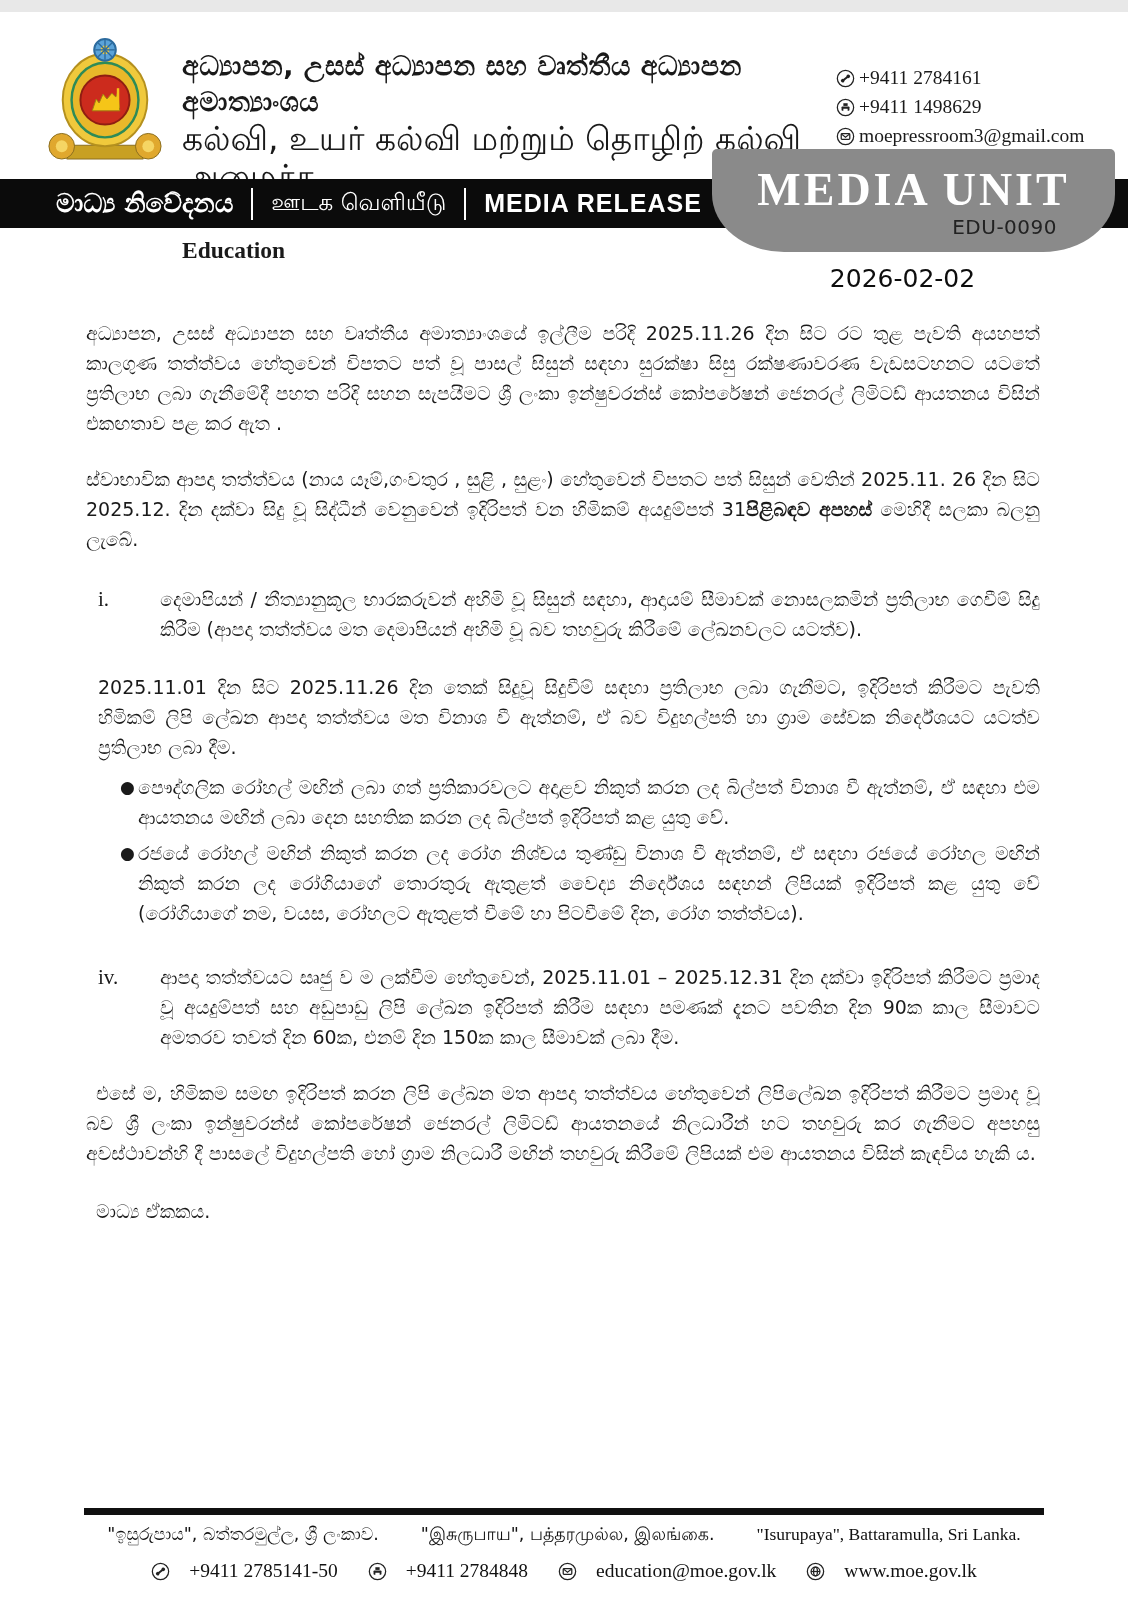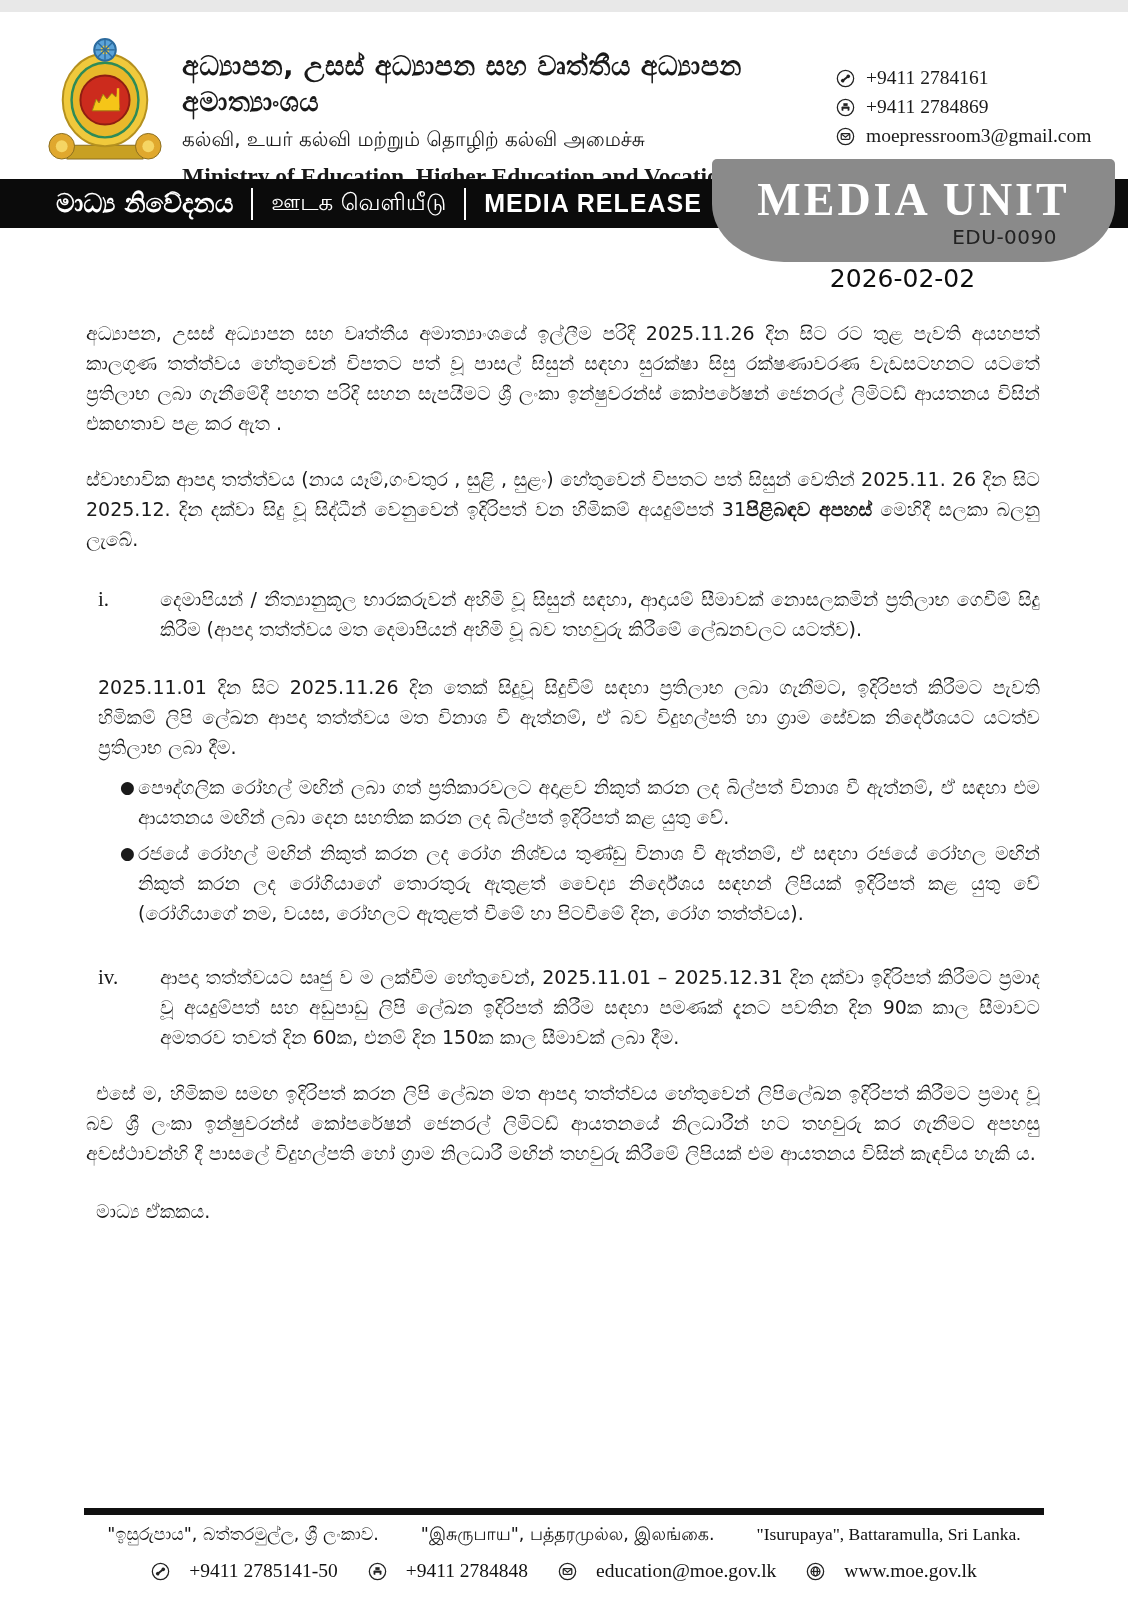--- a/index.html
+++ b/index.html
@@ -7,35 +7,35 @@
   .page {
     position:relative; width:1128px; height:1600px; margin:12px auto;
     background:#ffffff; overflow:hidden;
     font-family:"DejaVu Sans","Liberation Sans",sans-serif; color:#1a1a1a;padding-left:31px;
   }
 
   
   .emblem { position:absolute; left:46px; top:24px; width:118px; height:130px; }
   .ministry-block { position:absolute; left:182px; top:36px; width:650px; }
   .ministry-si { font-size:27px; font-weight:bold; line-height:36px; letter-spacing:.5px; }
-  .ministry-ta { font-size:20px; line-height:38px; }
+  .ministry-ta { font-size:33px; line-height:38px; }
   .ministry-en { font-family:"Liberation Serif","DejaVu Serif",serif; font-weight:bold; font-size:23.5px; line-height:36px; }
   .contact-block { position:absolute; left:836px; top:55px; width:270px;
     font-family:"Liberation Serif","DejaVu Serif",serif; font-size:19.5px; }
-  .contact-row { display:flex; align-items:center; gap:11px; margin-bottom:7px; }
+  .contact-row { display:flex; align-items:center; gap:4px; margin-bottom:7px; }
   .cicon { width:19px; height:19px; flex:none; }
 
   
   .bar { position:absolute; left:0; top:167px; width:1128px; height:49px; background:#0b0b0b;
     display:flex; align-items:center; padding-left:56px; color:#fff; }
   .bar-si { font-size:26px; font-weight:bold; }
   .bar-ta { font-size:23px; }
   .bar-en { font-size:25px; font-weight:bold; letter-spacing:1px; font-family:"Liberation Sans","DejaVu Sans",sans-serif; }
   .bar-sep { width:2px; height:32px; background:#ffffff; margin:0 18px; flex:none; }
-  .badge { position:absolute; left:712px; top:147px; width:403px; height:103px;
+  .badge { position:absolute; left:712px; top:137px; width:403px; height:103px;
     background:#8a8a8a; border-radius:5px 5px 72px 72px / 5px 5px 58px 58px; }
   .badge-title { position:absolute; left:0; right:0; top:14px; text-align:center; color:#ffffff;
     font-family:"Liberation Serif","DejaVu Serif",serif; font-weight:bold; font-size:46px; letter-spacing:3px; }
   .badge-ref { position:absolute; right:58px; top:66px; color:#222; font-size:20px; letter-spacing:.5px; }
   .doc-date { position:absolute; left:790px; top:252px; width:225px; text-align:center;
     font-size:25px; color:#0d0d0d; }
 
   
   .content { position:absolute; left:86px; top:294px; width:954px;
     font-size:19px; line-height:30px; text-align:justify; }
@@ -109,21 +109,21 @@
         </svg>
       <span>+9411 2784161</span>
     </div>
     <div class="contact-row">
       <svg class="cicon" viewBox="0 0 24 24">
           <circle class="ln" cx="12" cy="12" r="10.3"></circle>
           <rect class="fl" x="9.3" y="6.6" width="5.4" height="3.4"></rect>
           <rect class="fl" x="7" y="10.6" width="10" height="5.6" rx="1"></rect>
           <rect x="9.3" y="13.6" width="5.4" height="3.6" fill="#fff"></rect>
         </svg>
-      <span>+9411 2784869</span>
+      <span>+9411 1498629</span>
     </div>
     <div class="contact-row">
       <svg class="cicon" viewBox="0 0 24 24">
           <circle class="ln" cx="12" cy="12" r="10.3"></circle>
           <rect class="ln" x="6.6" y="8.4" width="10.8" height="7.2" rx="1"></rect>
           <path class="ln" d="M7 9l5 4 5-4"></path>
         </svg>
       <span>moepressroom3@gmail.com</span>
     </div>
   </div>

